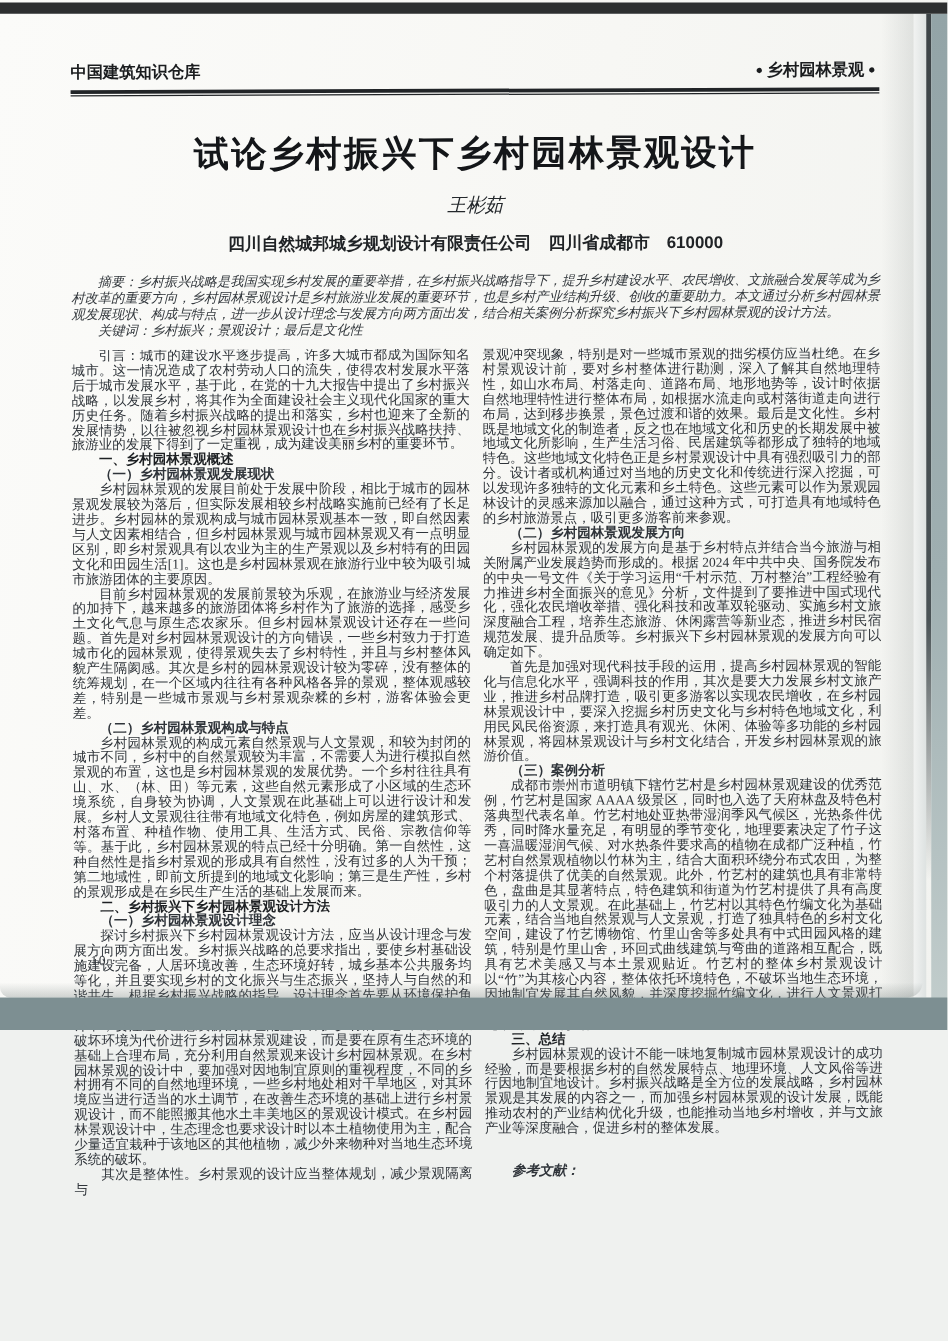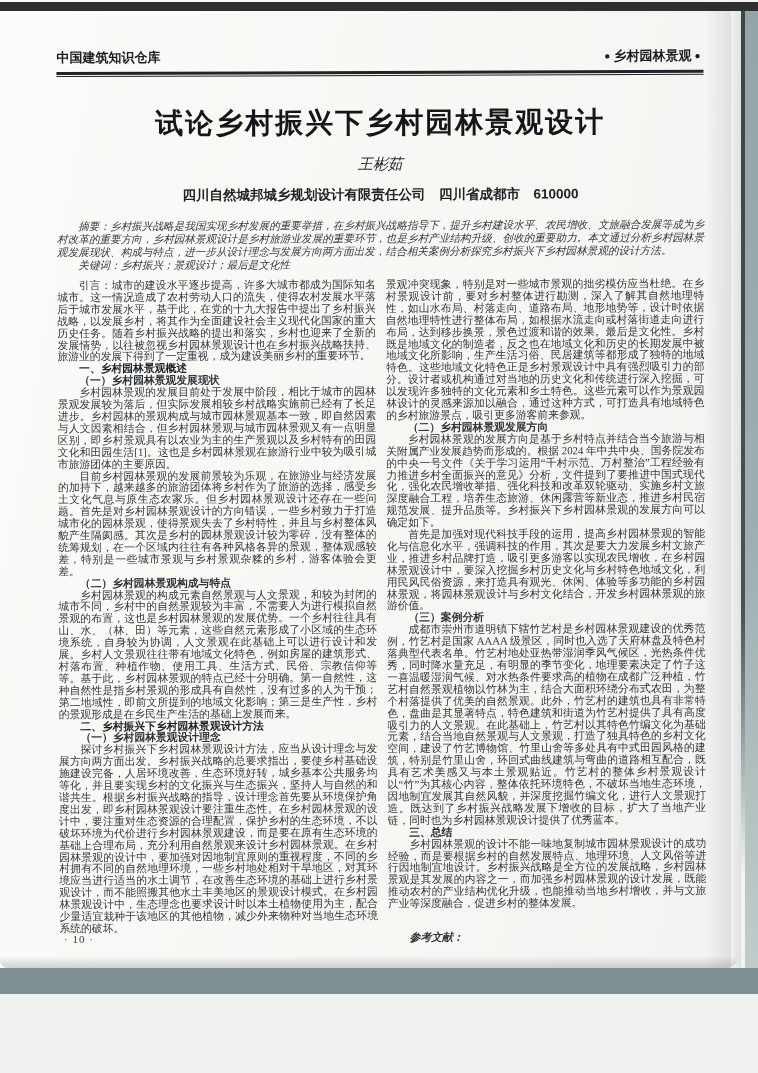--- a/index.html
+++ b/index.html
@@ -1,21 +1,21 @@
 <!DOCTYPE html>
 <html><head>
 <meta charset="utf-8">
 <style>
   html,body{margin:0;padding:0;}
   body{
     width:758px;height:1073px;overflow:hidden;
     background:#eff1ef;
     font-family:"Liberation Serif","DejaVu Serif",serif;
   }
-  .scan{position:relative;width:758px;height:994px;
+  .scan{position:relative;width:758px;height:824px;
     background:linear-gradient(100deg,#fbfbf9 0%,#f7f7f4 55%,#f2f3f0 100%);}
   
   .scan-top{position:absolute;top:2px;left:0;right:0;height:9px;background:#2d2f30;z-index:3;}
   .scan-right{position:absolute;top:11px;bottom:0;right:0;width:13px;
     background:linear-gradient(to bottom,#93a4a7 0%,#9fafb1 55%,#c3cecd 100%);z-index:2;}
   .page-edge-strip{position:absolute;top:11px;bottom:26px;right:17px;width:10px;
     background:linear-gradient(to right,#f1f2f1,#dde2e1);z-index:2;}
   .spine-line{position:absolute;top:11px;bottom:120px;right:13px;width:4px;
     background:linear-gradient(to bottom,#3d4447 0%,#4a5356 70%,rgba(90,100,102,0) 100%);z-index:2;}
   .page-right-shade{position:absolute;top:11px;bottom:26px;right:27px;width:26px;
@@ -78,20 +78,21 @@
         <p class="p">引言：城市的建设水平逐步提高，许多大城市都成为国际知名城市。这一情况造成了农村劳动人口的流失，使得农村发展水平落后于城市发展水平，基于此，在党的十九大报告中提出了乡村振兴战略，以发展乡村，将其作为全面建设社会主义现代化国家的重大历史任务。随着乡村振兴战略的提出和落实，乡村也迎来了全新的发展情势，以往被忽视乡村园林景观设计也在乡村振兴战略扶持、旅游业的发展下得到了一定重视，成为建设美丽乡村的重要环节。</p>
         <p class="h1">一、乡村园林景观概述</p>
         <p class="h2">（一）乡村园林景观发展现状</p>
         <p class="p">乡村园林景观的发展目前处于发展中阶段，相比于城市的园林景观发展较为落后，但实际发展相较乡村战略实施前已经有了长足进步。乡村园林的景观构成与城市园林景观基本一致，即自然因素与人文因素相结合，但乡村园林景观与城市园林景观又有一点明显区别，即乡村景观具有以农业为主的生产景观以及乡村特有的田园文化和田园生活[1]。这也是乡村园林景观在旅游行业中较为吸引城市旅游团体的主要原因。</p>
         <p class="p">目前乡村园林景观的发展前景较为乐观，在旅游业与经济发展的加持下，越来越多的旅游团体将乡村作为了旅游的选择，感受乡土文化气息与原生态农家乐。但乡村园林景观设计还存在一些问题。首先是对乡村园林景观设计的方向错误，一些乡村致力于打造城市化的园林景观，使得景观失去了乡村特性，并且与乡村整体风貌产生隔阂感。其次是乡村的园林景观设计较为零碎，没有整体的统筹规划，在一个区域内往往有各种风格各异的景观，整体观感较差，特别是一些城市景观与乡村景观杂糅的乡村，游客体验会更差。</p>
         <p class="h2">（二）乡村园林景观构成与特点</p>
         <p class="p">乡村园林景观的构成元素自然景观与人文景观，和较为封闭的城市不同，乡村中的自然景观较为丰富，不需要人为进行模拟自然景观的布置，这也是乡村园林景观的发展优势。一个乡村往往具有山、水、（林、田）等元素，这些自然元素形成了小区域的生态环境系统，自身较为协调，人文景观在此基础上可以进行设计和发展。乡村人文景观往往带有地域文化特色，例如房屋的建筑形式、村落布置、种植作物、使用工具、生活方式、民俗、宗教信仰等等。基于此，乡村园林景观的特点已经十分明确。第一自然性，这种自然性是指乡村景观的形成具有自然性，没有过多的人为干预；第二地域性，即前文所提到的地域文化影响；第三是生产性，乡村的景观形成是在乡民生产生活的基础上发展而来。</p>
         <p class="h1">二、乡村振兴下乡村园林景观设计方法</p>
         <p class="h2">（一）乡村园林景观设计理念</p>
         <p class="p">探讨乡村振兴下乡村园林景观设计方法，应当从设计理念与发展方向两方面出发。乡村振兴战略的总要求指出，要使乡村基础设施建设完备，人居环境改善，生态环境好转，城乡基本公共服务均等化，并且要实现乡村的文化振兴与生态振兴，坚持人与自然的和谐共生。根据乡村振兴战略的指导，设计理念首先要从环境保护角度出发，即乡村园林景观设计要注重生态性。在乡村园林景观的设计中，要注重对生态资源的合理配置，保护乡村的生态环境，不以破坏环境为代价进行乡村园林景观建设，而是要在原有生态环境的基础上合理布局，充分利用自然景观来设计乡村园林景观。在乡村园林景观的设计中，要加强对因地制宜原则的重视程度，不同的乡村拥有不同的自然地理环境，一些乡村地处相对干旱地区，对其环境应当进行适当的水土调节，在改善生态环境的基础上进行乡村景观设计，而不能照搬其他水土丰美地区的景观设计模式。在乡村园林景观设计中，生态理念也要求设计时以本土植物使用为主，配合少量适宜栽种于该地区的其他植物，减少外来物种对当地生态环境系统的破坏。</p>
+        <p class="p">其次是整体性。乡村景观的设计应当整体规划，减少景观隔离与</p>
       </div>
       <div class="col">
         <p class="p-cont">景观冲突现象，特别是对一些城市景观的拙劣模仿应当杜绝。在乡村景观设计前，要对乡村整体进行勘测，深入了解其自然地理特性，如山水布局、村落走向、道路布局、地形地势等，设计时依据自然地理特性进行整体布局，如根据水流走向或村落街道走向进行布局，达到移步换景，景色过渡和谐的效果。最后是文化性。乡村既是地域文化的制造者，反之也在地域文化和历史的长期发展中被地域文化所影响，生产生活习俗、民居建筑等都形成了独特的地域特色。这些地域文化特色正是乡村景观设计中具有强烈吸引力的部分。设计者或机构通过对当地的历史文化和传统进行深入挖掘，可以发现许多独特的文化元素和乡土特色。这些元素可以作为景观园林设计的灵感来源加以融合，通过这种方式，可打造具有地域特色的乡村旅游景点，吸引更多游客前来参观。</p>
         <p class="h2">（二）乡村园林景观发展方向</p>
         <p class="p">乡村园林景观的发展方向是基于乡村特点并结合当今旅游与相关附属产业发展趋势而形成的。根据 2024 年中共中央、国务院发布的中央一号文件《关于学习运用“千村示范、万村整治”工程经验有力推进乡村全面振兴的意见》分析，文件提到了要推进中国式现代化，强化农民增收举措、强化科技和改革双轮驱动、实施乡村文旅深度融合工程，培养生态旅游、休闲露营等新业态，推进乡村民宿规范发展、提升品质等。乡村振兴下乡村园林景观的发展方向可以确定如下。</p>
         <p class="p">首先是加强对现代科技手段的运用，提高乡村园林景观的智能化与信息化水平，强调科技的作用，其次是要大力发展乡村文旅产业，推进乡村品牌打造，吸引更多游客以实现农民增收，在乡村园林景观设计中，要深入挖掘乡村历史文化与乡村特色地域文化，利用民风民俗资源，来打造具有观光、休闲、体验等多功能的乡村园林景观，将园林景观设计与乡村文化结合，开发乡村园林景观的旅游价值。</p>
         <p class="h2">（三）案例分析</p>
         <p class="p">成都市崇州市道明镇下辖竹艺村是乡村园林景观建设的优秀范例，竹艺村是国家 AAAA 级景区，同时也入选了天府林盘及特色村落典型代表名单。竹艺村地处亚热带湿润季风气候区，光热条件优秀，同时降水量充足，有明显的季节变化，地理要素决定了竹子这一喜温暖湿润气候、对水热条件要求高的植物在成都广泛种植，竹艺村自然景观植物以竹林为主，结合大面积环绕分布式农田，为整个村落提供了优美的自然景观。此外，竹艺村的建筑也具有非常特色，盘曲是其显著特点，特色建筑和街道为竹艺村提供了具有高度吸引力的人文景观。在此基础上，竹艺村以其特色竹编文化为基础元素，结合当地自然景观与人文景观，打造了独具特色的乡村文化空间，建设了竹艺博物馆、竹里山舍等多处具有中式田园风格的建筑，特别是竹里山舍，环回式曲线建筑与弯曲的道路相互配合，既具有艺术美感又与本土景观贴近。竹艺村的整体乡村景观设计以“竹”为其核心内容，整体依托环境特色，不破坏当地生态环境，因地制宜发展其自然风貌，并深度挖掘竹编文化，进行人文景观打造。既达到了乡村振兴战略发展下增收的目标，扩大了当地产业链，同时也为乡村园林景观设计提供了优秀蓝本。</p>
         <p class="h1">三、总结</p>
         <p class="p">乡村园林景观的设计不能一味地复制城市园林景观设计的成功经验，而是要根据乡村的自然发展特点、地理环境、人文风俗等进行因地制宜地设计。乡村振兴战略是全方位的发展战略，乡村园林景观是其发展的内容之一，而加强乡村园林景观的设计发展，既能推动农村的产业结构优化升级，也能推动当地乡村增收，并与文旅产业等深度融合，促进乡村的整体发展。</p>

